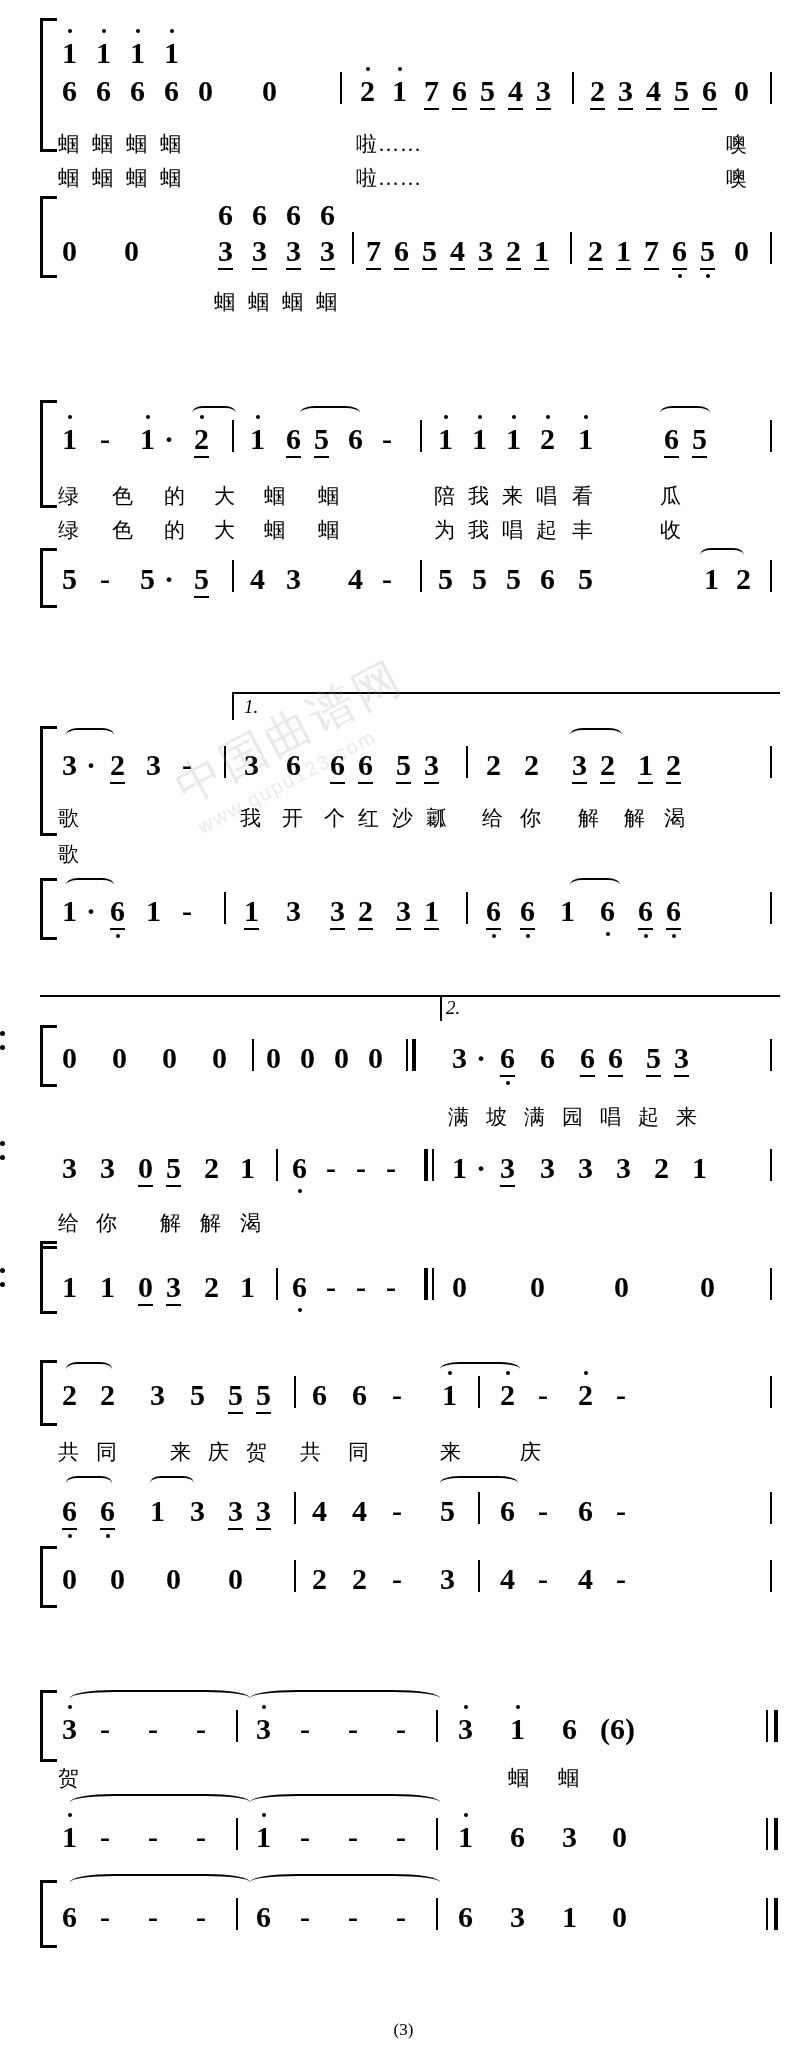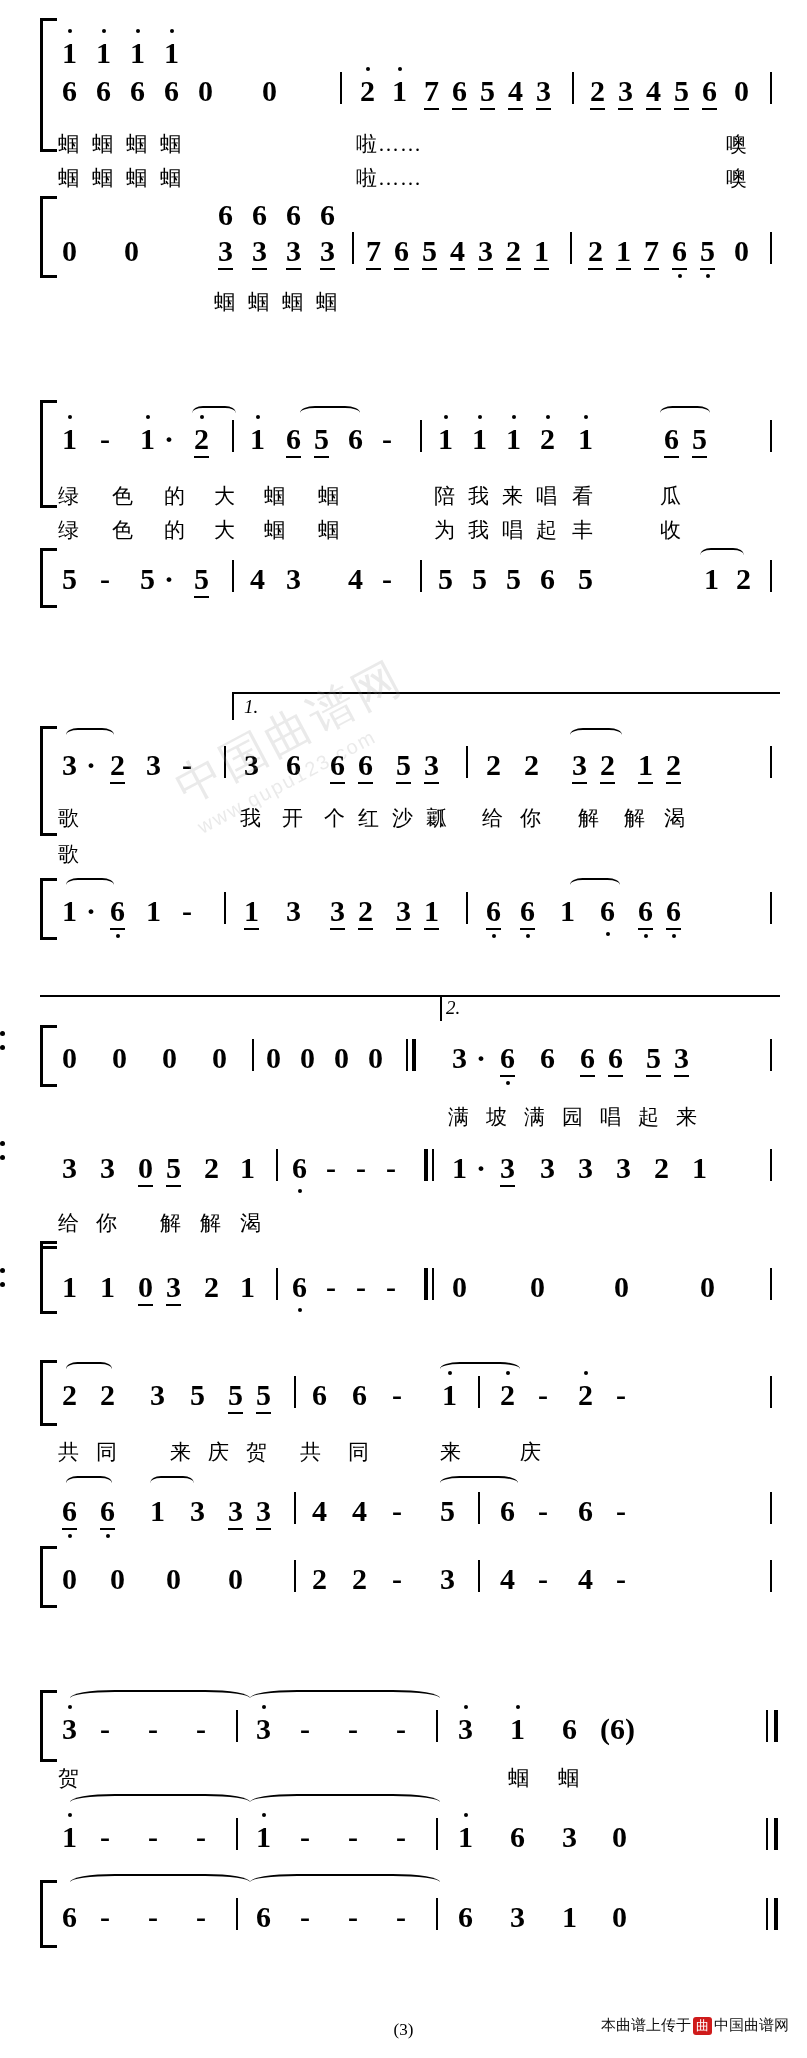--- a/index.html
+++ b/index.html
@@ -726,17 +726,14 @@
       <span class="nt" style="left:510px;top:22px;">3</span>
       <span class="nt" style="left:562px;top:22px;">1</span>
       <span class="nt" style="left:612px;top:22px;">0</span>
       <span class="barline" style="left:766px;top:18px;"></span>
       <span class="barline" style="left:774px;top:18px;width:4px;"></span>
     </div>
   </div>
 
   <div class="page-num" style="top:2020px;">(3)</div>
 
-  <div class="footer">
-    <span>本曲谱上传于</span><span class="logo-box">曲</span><span>中国曲谱网</span>
-  </div>
 
 </div>
 
 </body></html>

